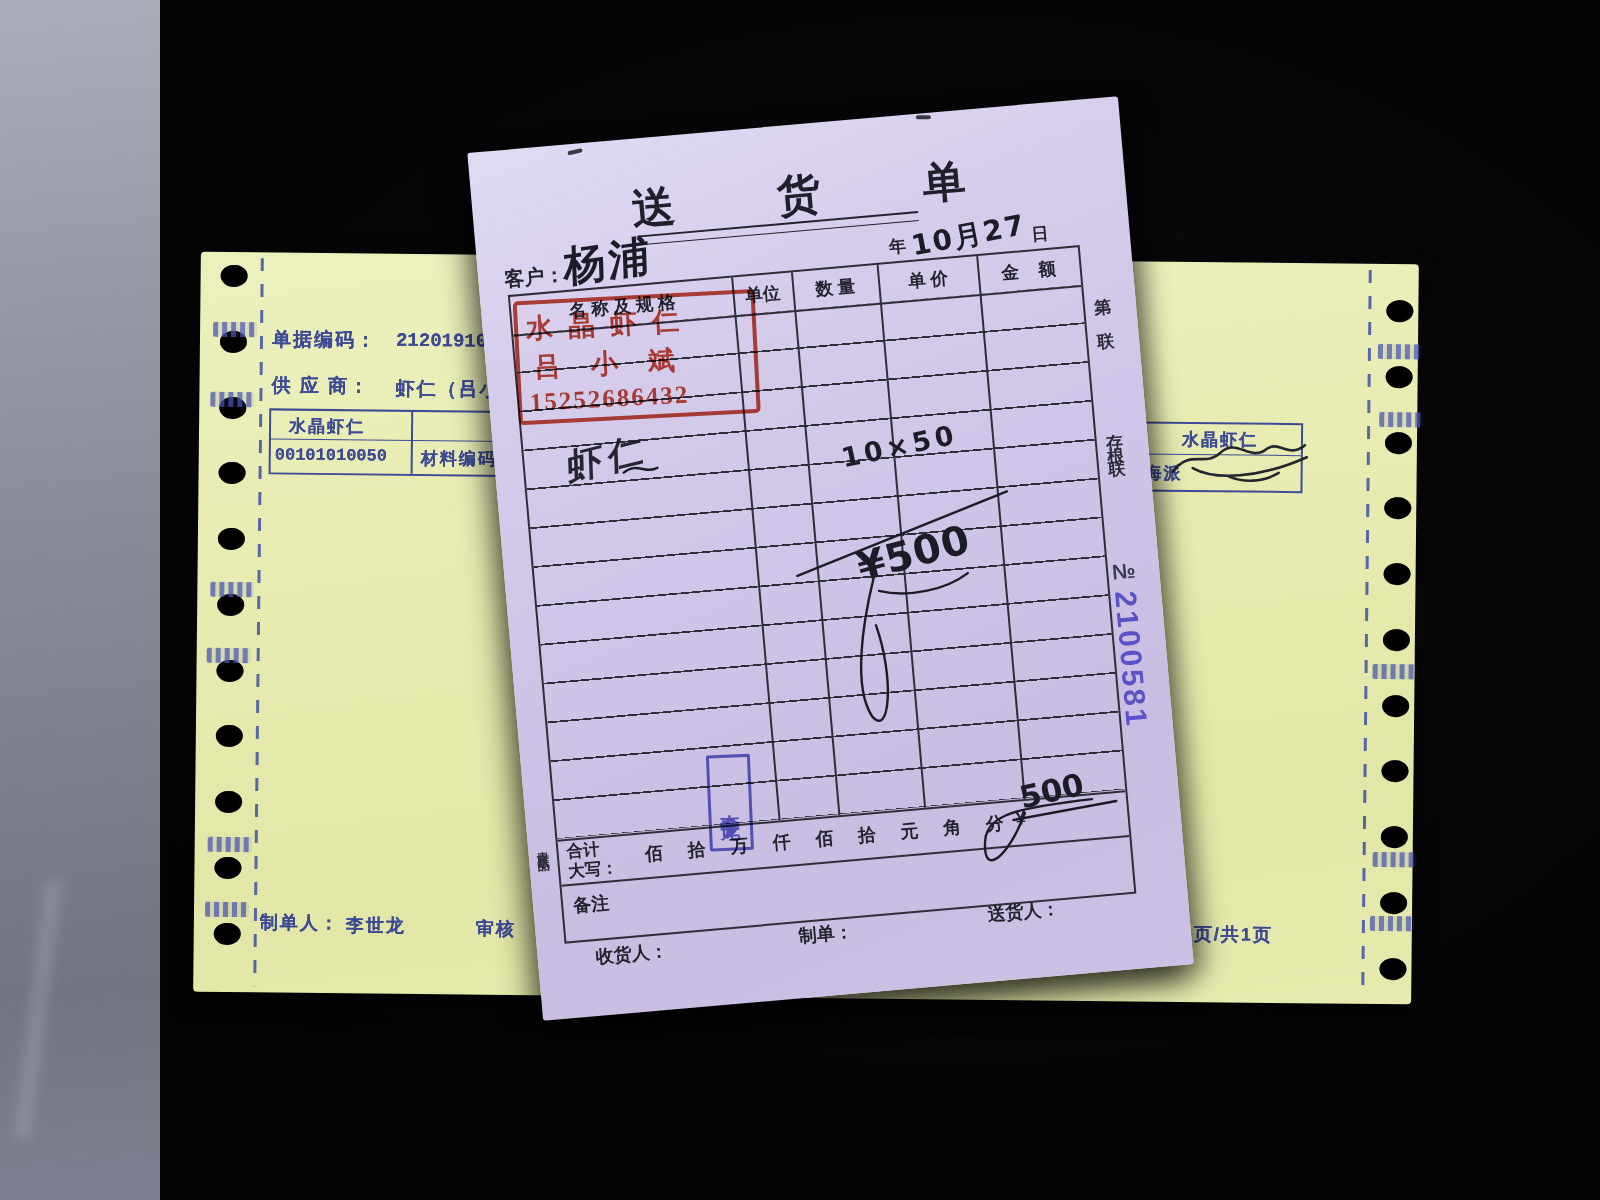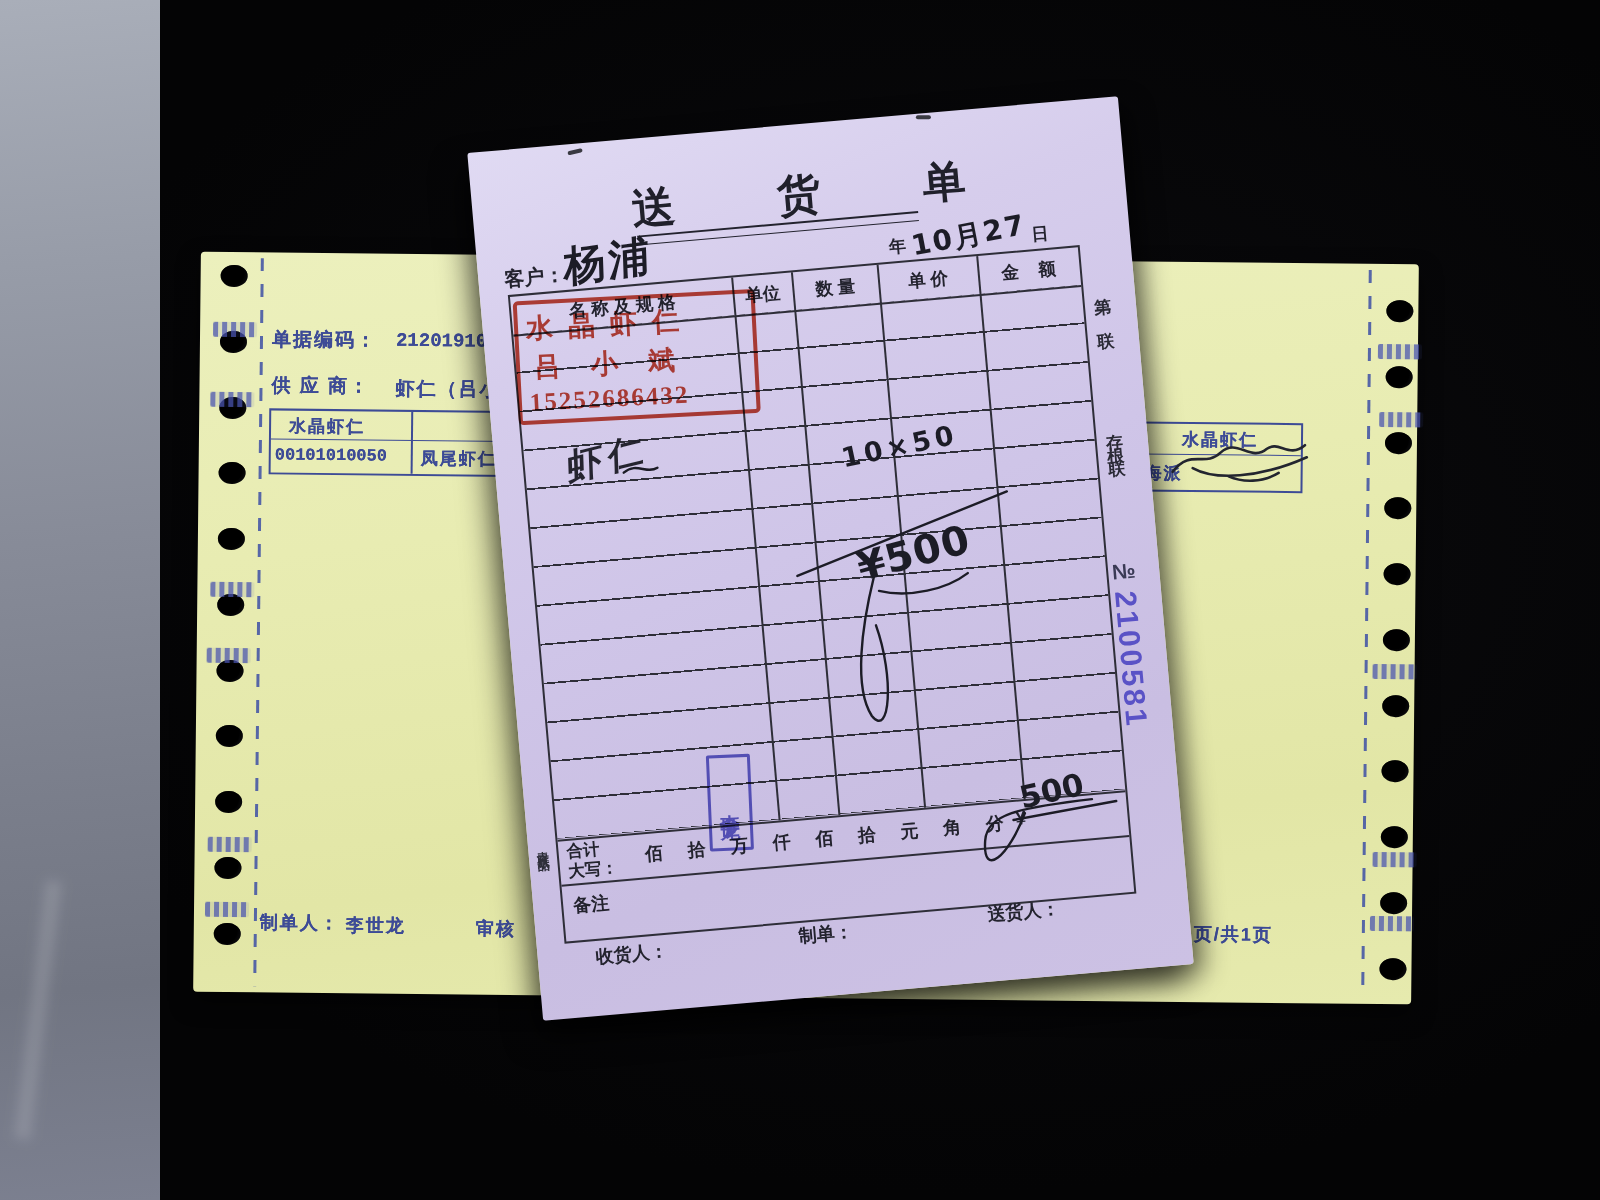--- a/index.html
+++ b/index.html
@@ -146,21 +146,21 @@
     <div class="yprint ymono" style="left:196px;top:76px;font-size:19px;">2120191027</div>
     <div class="yprint" style="left:72px;top:120px;font-size:19px;">供 应 商：</div>
     <div class="yprint" style="left:196px;top:122px;font-size:19px;">虾仁（吕小</div>
 
     <div id="mat-table" class="abs">
       <div class="hdr"></div>
       <div class="vline"></div>
       <div class="yprint" style="left:18px;top:4px;font-size:17px;">水晶虾仁</div>
       <div class="yprint" style="left:380px;top:4px;font-size:17px;">材料</div>
       <div class="yprint ymono" style="left:4px;top:35px;font-size:17px;">00101010050</div>
-      <div class="yprint" style="left:150px;top:35px;font-size:17px;">凤尾虾仁</div>
+      <div class="yprint" style="left:150px;top:35px;font-size:17px;">材料编码</div>
     </div>
 
     <div id="wh-box" class="abs">
       <div class="hdr">
           <span class="yprint" style="position:static;font-size:17px;">水晶虾仁</span>
         </div>
       <div class="yprint" style="left:6px;top:38px;font-size:17px;">海派</div>
       <svg id="sig-svg" viewBox="0 0 150 58">
         <path class="sig" d="M6,40 C24,16 38,36 54,20 C70,5 84,30 100,16 C112,7 122,26 138,12"></path>
         <path class="sig" d="M26,36 C48,48 92,46 140,24"></path>

